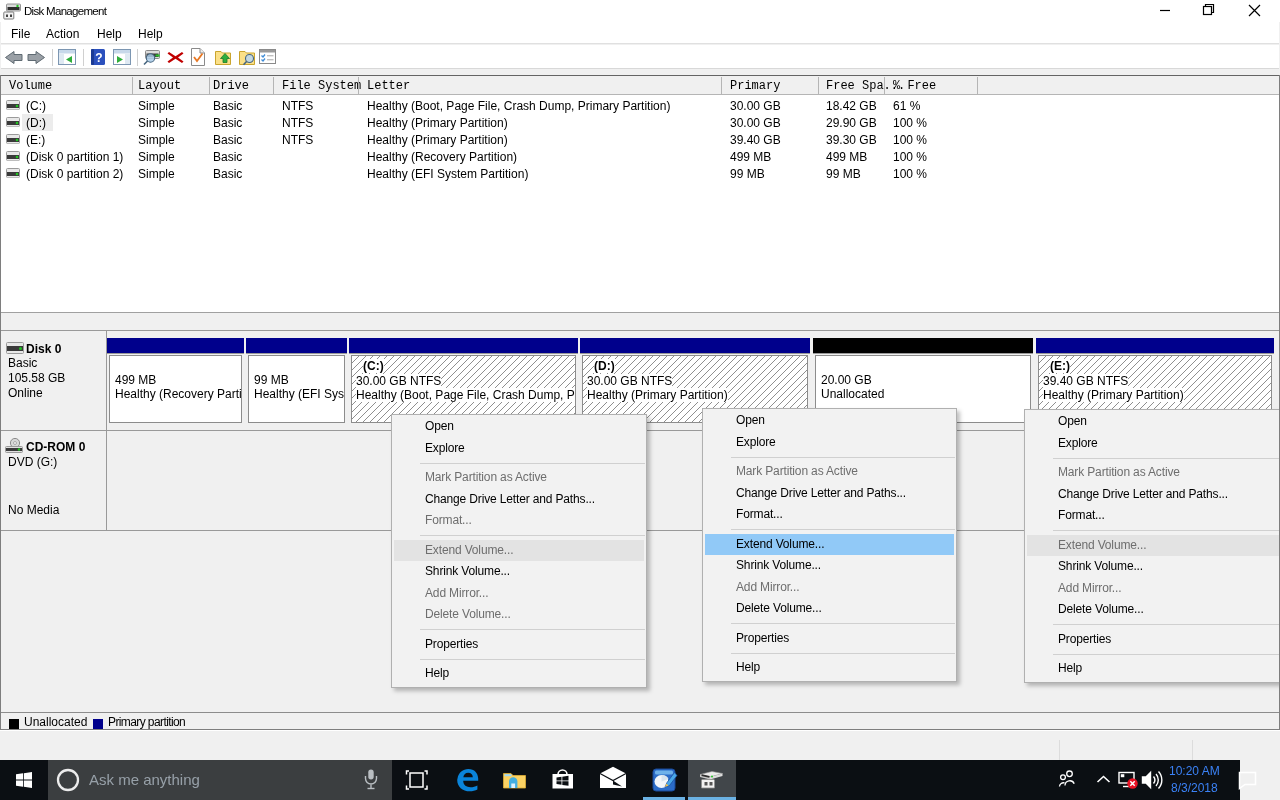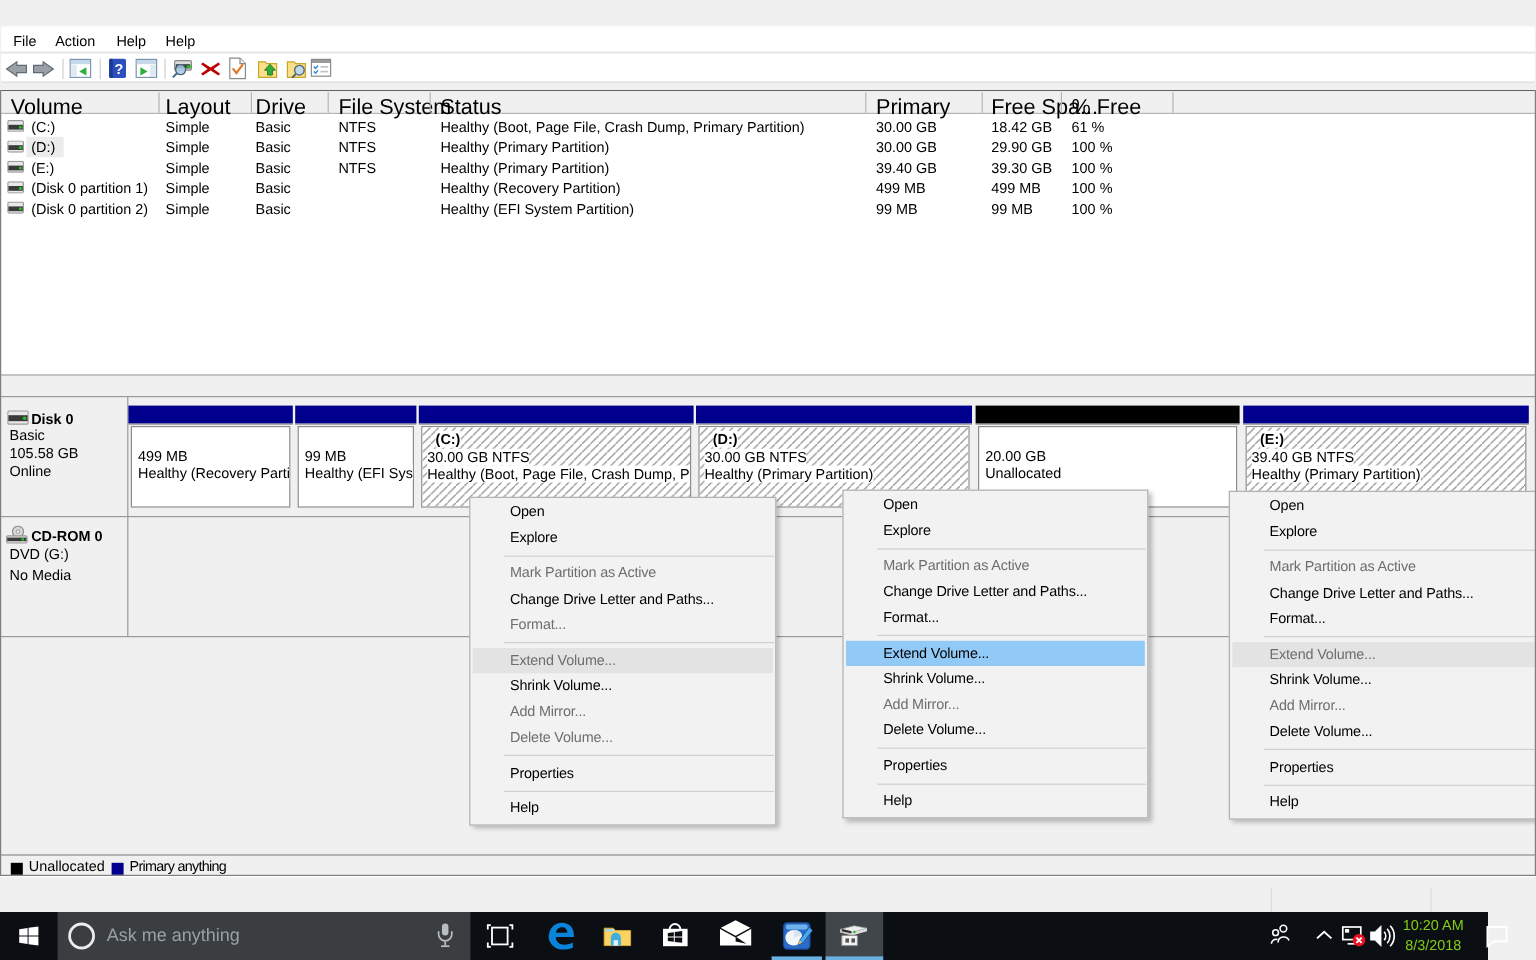--- a/index.html
+++ b/index.html
@@ -12,21 +12,21 @@
 #titlebar { position:absolute; left:0; top:0; right:0; height:22px; background:#fff; }
 #title-text { position:absolute; left:24px; top:5px; font-size:11.5px; letter-spacing:-0.7px; }
 #menubar { position:absolute; left:1px; top:22px; right:1px; height:22px; background:#fff; border-bottom:1px solid #e0e0e0; }
 .menuitem { position:absolute; top:5px; font-size:12px; }
 #toolbar { position:absolute; left:1px; top:45px; right:1px; height:24px; background:#fff; border-bottom:1px solid #d8d8d8; }
 .tsep { position:absolute; top:4px; width:1px; height:17px; background:#d0d0d0; }
 
 #listview { position:absolute; left:1px; top:75px; right:1px; height:238px; background:#fff; border-top:1px solid #646464; border-bottom:1px solid #a0a0a0; }
 #lvheader { position:absolute; left:0; top:0; right:0; height:19px; background:#f0f0f0; border-bottom:1px solid #b5b5b5; }
 .hsep { position:absolute; top:1px; height:17px; width:1px; background:#b5b5b5; }
-.hcell { position:absolute; top:3px; font-size:18px; }
+.hcell { position:absolute; top:3px; font-size:12px;font-family:Liberation Mono, monospace; }
 .lvrow { position:absolute; left:0; right:0; height:17px; }
 .lvc { position:absolute; top:2px; white-space:nowrap; }
 
 #graph { position:absolute; left:0; top:330px; width:1280px; height:382px; background:#f0f0f0; }
 .bandline { position:absolute; left:0; right:0; height:1px; background:#999; }
 .block { position:absolute; top:8px; height:87px; }
 .bar { position:absolute; left:0; right:0; top:0; height:15px; background:#00008c; }
 .block::after { content:""; position:absolute; left:0; right:0; top:15px; height:1px; background:#9a9a9a; }
 .bbody { position:absolute; left:2px; right:2px; top:17px; bottom:2px; background:#fff; border:1px solid #8c8c8c; overflow:hidden; }
 .hatch { }
@@ -43,21 +43,21 @@
 .mi.dis { color:#6e6e6e; }
 .mi.hl-blue { background:#91c9f7; margin:0 2px; padding-left:31px; }
 .mi.hl-gray { background:#e3e3e3; margin:0 2px; padding-left:31px; }
 .msep { border-top:1px solid #d0d0d0; margin:3.5px 1px 3.5px 28px; }
 
 #strip { position:absolute; left:0; top:730px; width:1280px; height:30px; background:#f0f0f0; border-top:1px solid #fff; }
 .stripline { position:absolute; top:9px; height:21px; width:1px; background:#dcdcdc; }
 #taskbar { position:absolute; left:0; top:760px; width:1240px; height:40px; background:#0b0f13; }
 #searchbox { position:absolute; left:48px; top:0; width:344px; height:40px; background:#3b3e40; }
 #ask { position:absolute; left:89px; top:11px; font-size:15px; color:#97a0a8; }
-.tbtxt { position:absolute; color:#84cc16; font-size:12px; white-space:nowrap; }
+.tbtxt { position:absolute; color:#3b82f6; font-size:12px; white-space:nowrap; }
 .appcell-active { position:absolute; left:688px; top:0; width:48px; height:40px; background:#41464a; }
 .underline { position:absolute; top:37px; height:3px; background:#6ab1e3; }
 </style>
 </head>
 <body>
 <svg width="0" height="0" style="position:absolute">
 <defs>
   <g id="rowdisk">
     <rect x="0.5" y="0.5" width="13" height="9" rx="1" fill="#e8e8e8" stroke="#9a9a9a"></rect>
     <rect x="1" y="4" width="12" height="4" fill="#3a3a3a"></rect>
@@ -77,20 +77,37 @@
     <circle cx="14" cy="11.5" r="1.2" fill="#21c321"></circle>
   </g>
   <pattern id="hp" width="7" height="7" patternUnits="userSpaceOnUse">
     <rect width="7" height="7" fill="#fff"></rect>
     <path d="M-1 8 L8 -1" stroke="#8f8f8f" stroke-width="1"></path>
     <path d="M6 15 L15 6" stroke="#8f8f8f" stroke-width="1"></path>
   </pattern>
 </defs>
 </svg>
 <div id="win">
+  <div id="titlebar">
+    <svg class="abs" style="left:3px;top:3px" width="19" height="17" viewBox="0 0 19 17">
+      <rect x="3.5" y="1" width="14" height="7" rx="1" fill="#dcdcdc" stroke="#7e7e7e" stroke-width="0.8"></rect>
+      <rect x="4.5" y="4" width="12" height="3" fill="#2e2e2e"></rect>
+      <circle cx="14.5" cy="3" r="1.2" fill="#27c427"></circle>
+      <rect x="0.8" y="9" width="10" height="7" rx="0.8" fill="#f2f2f2" stroke="#6e6e6e" stroke-width="0.9"></rect>
+      <rect x="3" y="11.5" width="2" height="2.5" fill="#444"></rect>
+      <rect x="7" y="11.5" width="2" height="2.5" fill="#444"></rect>
+    </svg>
+    <span id="title-text">Disk Management</span>
+    <svg class="abs" style="left:1155px;top:0" width="120" height="21" viewBox="0 0 120 21">
+      <line x1="5" y1="10.5" x2="15" y2="10.5" stroke="#000" stroke-width="1.2"></line>
+      <path d="M50.5 7 V4.5 h8 v8 H56" fill="none" stroke="#000" stroke-width="1.2"></path>
+      <rect x="48.5" y="6.5" width="8" height="8" fill="#fff" stroke="#000" stroke-width="1.2"></rect>
+      <path d="M94 5 L105 16 M105 5 L94 16" stroke="#000" stroke-width="1.2"></path>
+    </svg>
+  </div>
   <div id="menubar">
     <span class="menuitem" style="left:10px">File</span>
     <span class="menuitem" style="left:45px">Action</span>
     <span class="menuitem" style="left:96px">Help</span>
     <span class="menuitem" style="left:137px">Help</span>
   </div>
   <div id="toolbar">
     <div class="tsep" style="left:51px"></div>
     <div class="tsep" style="left:82px"></div>
     <div class="tsep" style="left:136px"></div>
@@ -156,21 +173,21 @@
         <rect x="8" y="10" width="6.5" height="1.4" fill="#c0c0c0"></rect>
       </g>
     </svg>
   </div>
   <div id="listview">
     <div id="lvheader">
       <span class="hcell" style="left:8px">Volume</span>
       <span class="hcell" style="left:137px">Layout</span>
       <span class="hcell" style="left:212px">Drive</span>
       <span class="hcell" style="left:281px">File System</span>
-      <span class="hcell" style="left:366px">Status</span>
+      <span class="hcell" style="left:366px">Letter</span>
       <span class="hcell" style="left:729px">Primary</span>
       <span class="hcell" style="left:825px">Free Spa...</span>
       <span class="hcell" style="left:892px">% Free</span>
       <div class="hsep" style="left:131px"></div>
       <div class="hsep" style="left:208px"></div>
       <div class="hsep" style="left:272px"></div>
       <div class="hsep" style="left:357px"></div>
       <div class="hsep" style="left:720px"></div>
       <div class="hsep" style="left:817px"></div>
       <div class="hsep" style="left:883px"></div>
@@ -255,21 +272,21 @@
     <span class="info" style="left:26px;top:12px;font-weight:bold">Disk 0</span>
     <span class="info" style="left:8px;top:26px">Basic</span>
     <span class="info" style="left:8px;top:41px">105.58 GB</span>
     <span class="info" style="left:8px;top:56px">Online</span>
 
     <svg class="abs" style="left:5px;top:108px" width="20" height="16" viewBox="0 0 20 16">
         <use href="#cdicon"></use>
       </svg>
     <span class="info" style="left:26px;top:110px;font-weight:bold">CD-ROM 0</span>
     <span class="info" style="left:8px;top:125px">DVD (G:)</span>
-    <span class="info" style="left:8px;top:142px">No Media</span>
+    <span class="info" style="left:8px;top:173px">No Media</span>
 
     <div class="block" style="left:107px;width:137px">
       <div class="bar"></div>
       <div class="bbody">
         <span class="btxt" style="left:5px;top:17px">499 MB</span>
         <span class="btxt" style="left:5px;top:31px">Healthy (Recovery Partition)</span>
       </div>
     </div>
     <div class="block" style="left:246px;width:101px">
       <div class="bar"></div>
@@ -369,21 +386,21 @@
     <div class="msep"></div>
     <div class="mi">Properties</div>
     <div class="msep"></div>
     <div class="mi">Help</div>
   </div>
   <div id="winborder"></div>
   <div id="legend">
     <div class="lsq" style="left:8px;background:#000"></div>
     <span class="abs" style="left:23px;top:2px">Unallocated</span>
     <div class="lsq" style="left:92px;background:#00008c"></div>
-    <span class="abs" style="left:107px;top:2px;letter-spacing:-0.6px">Primary anything</span>
+    <span class="abs" style="left:107px;top:2px;letter-spacing:-0.6px">Primary partition</span>
   </div>
 </div>
 <div id="strip">
   <div class="stripline" style="left:1059px"></div>
   <div class="stripline" style="left:1192px"></div>
 </div>
 <div id="taskbar">
   <div id="searchbox"></div>
   <span id="ask">Ask me anything</span>
   <div class="appcell-active"></div>

